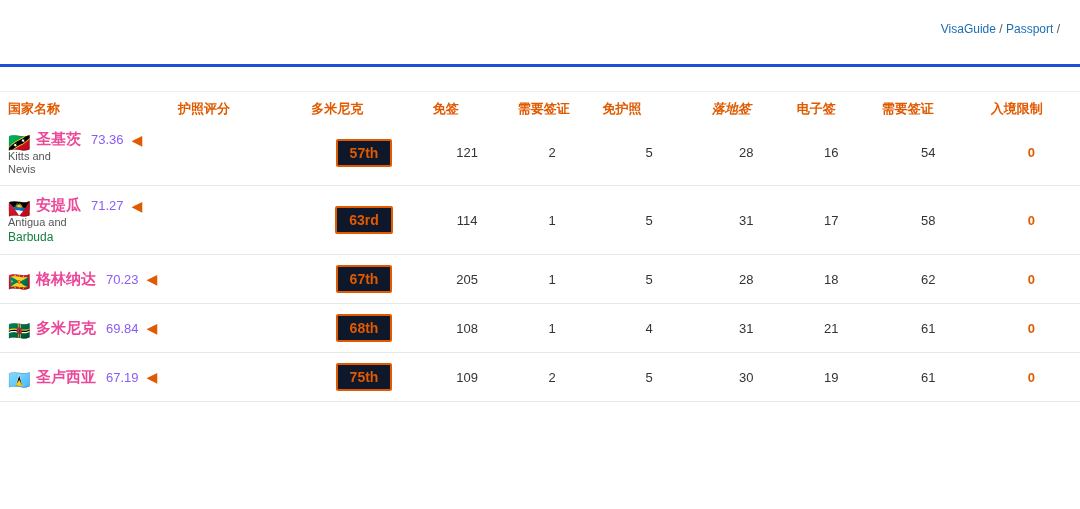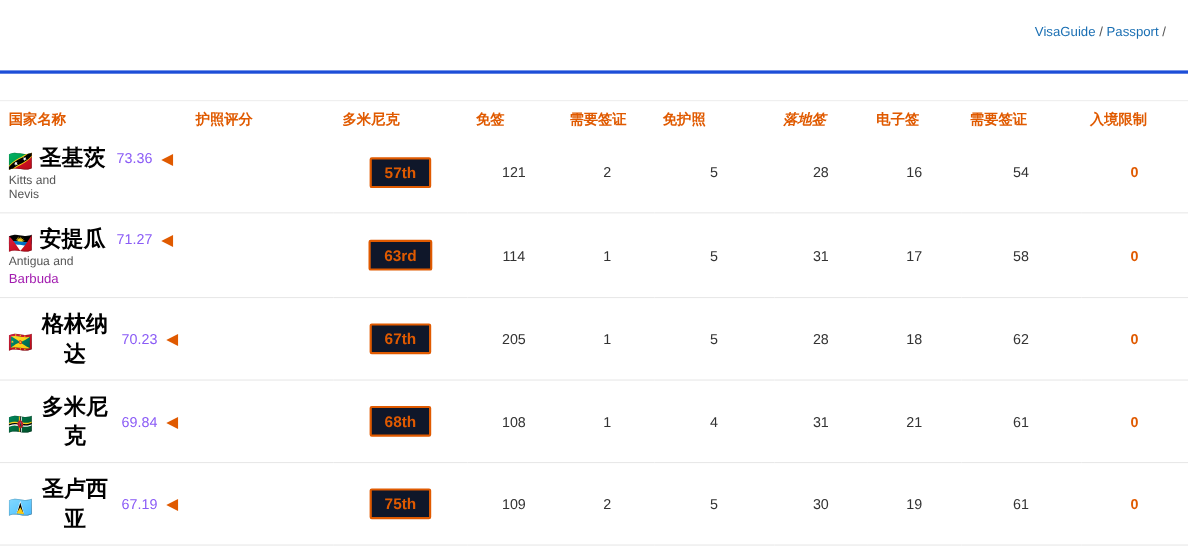--- a/index.html
+++ b/index.html
@@ -97,37 +97,37 @@
       align-items: center;
       gap: 6px;
     }
     .country-flag {
       width: 22px;
       height: 16px;
       display: inline-block;
       font-size: 18px;
     }
     .country-chinese {
-      color: #000000;
-      font-size: 20px;
+      color: #ec4899;
+      font-size: 15px;
       font-weight: bold;
       text-align: center;
     }
     .country-score-inline {
       color: #8b5cf6;
       font-size: 13px;
       margin-left: 4px;
     }
     .arrow-icon {
       color: #e05a00;
       font-size: 14px;
       margin-left: 2px;
     }
     .country-english {
-      color: #a21caf;
+      color: #15803d;
       font-size: 12px;
       text-decoration: none;
       margin-top: 2px;
     }
     .country-english-sub {
       color: #555;
       font-size: 11px;
       margin-top: 1px;
     }
 

